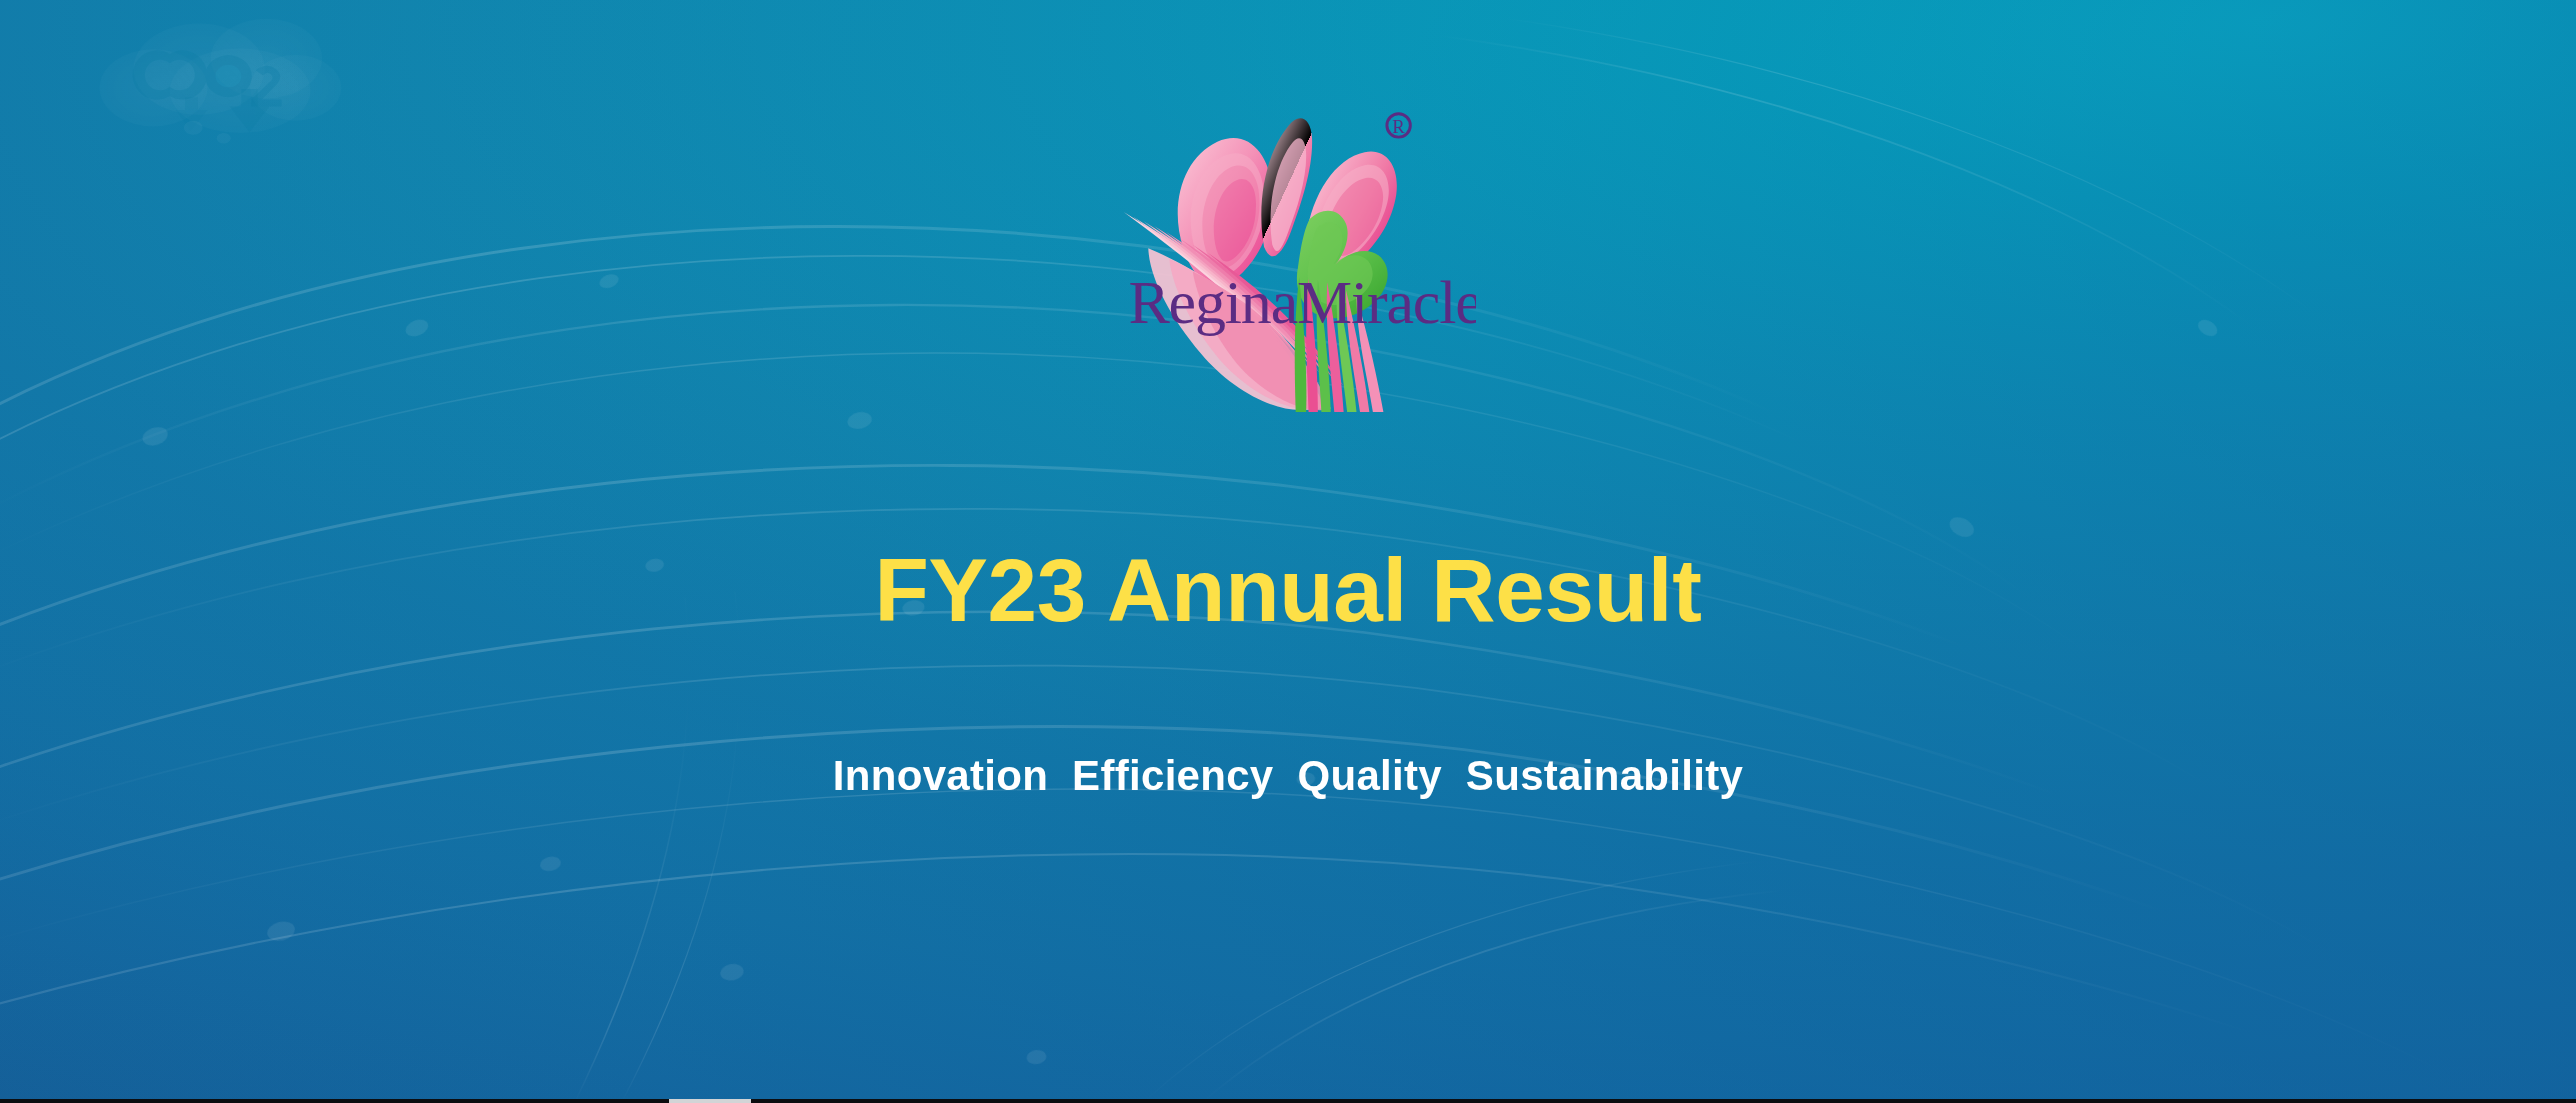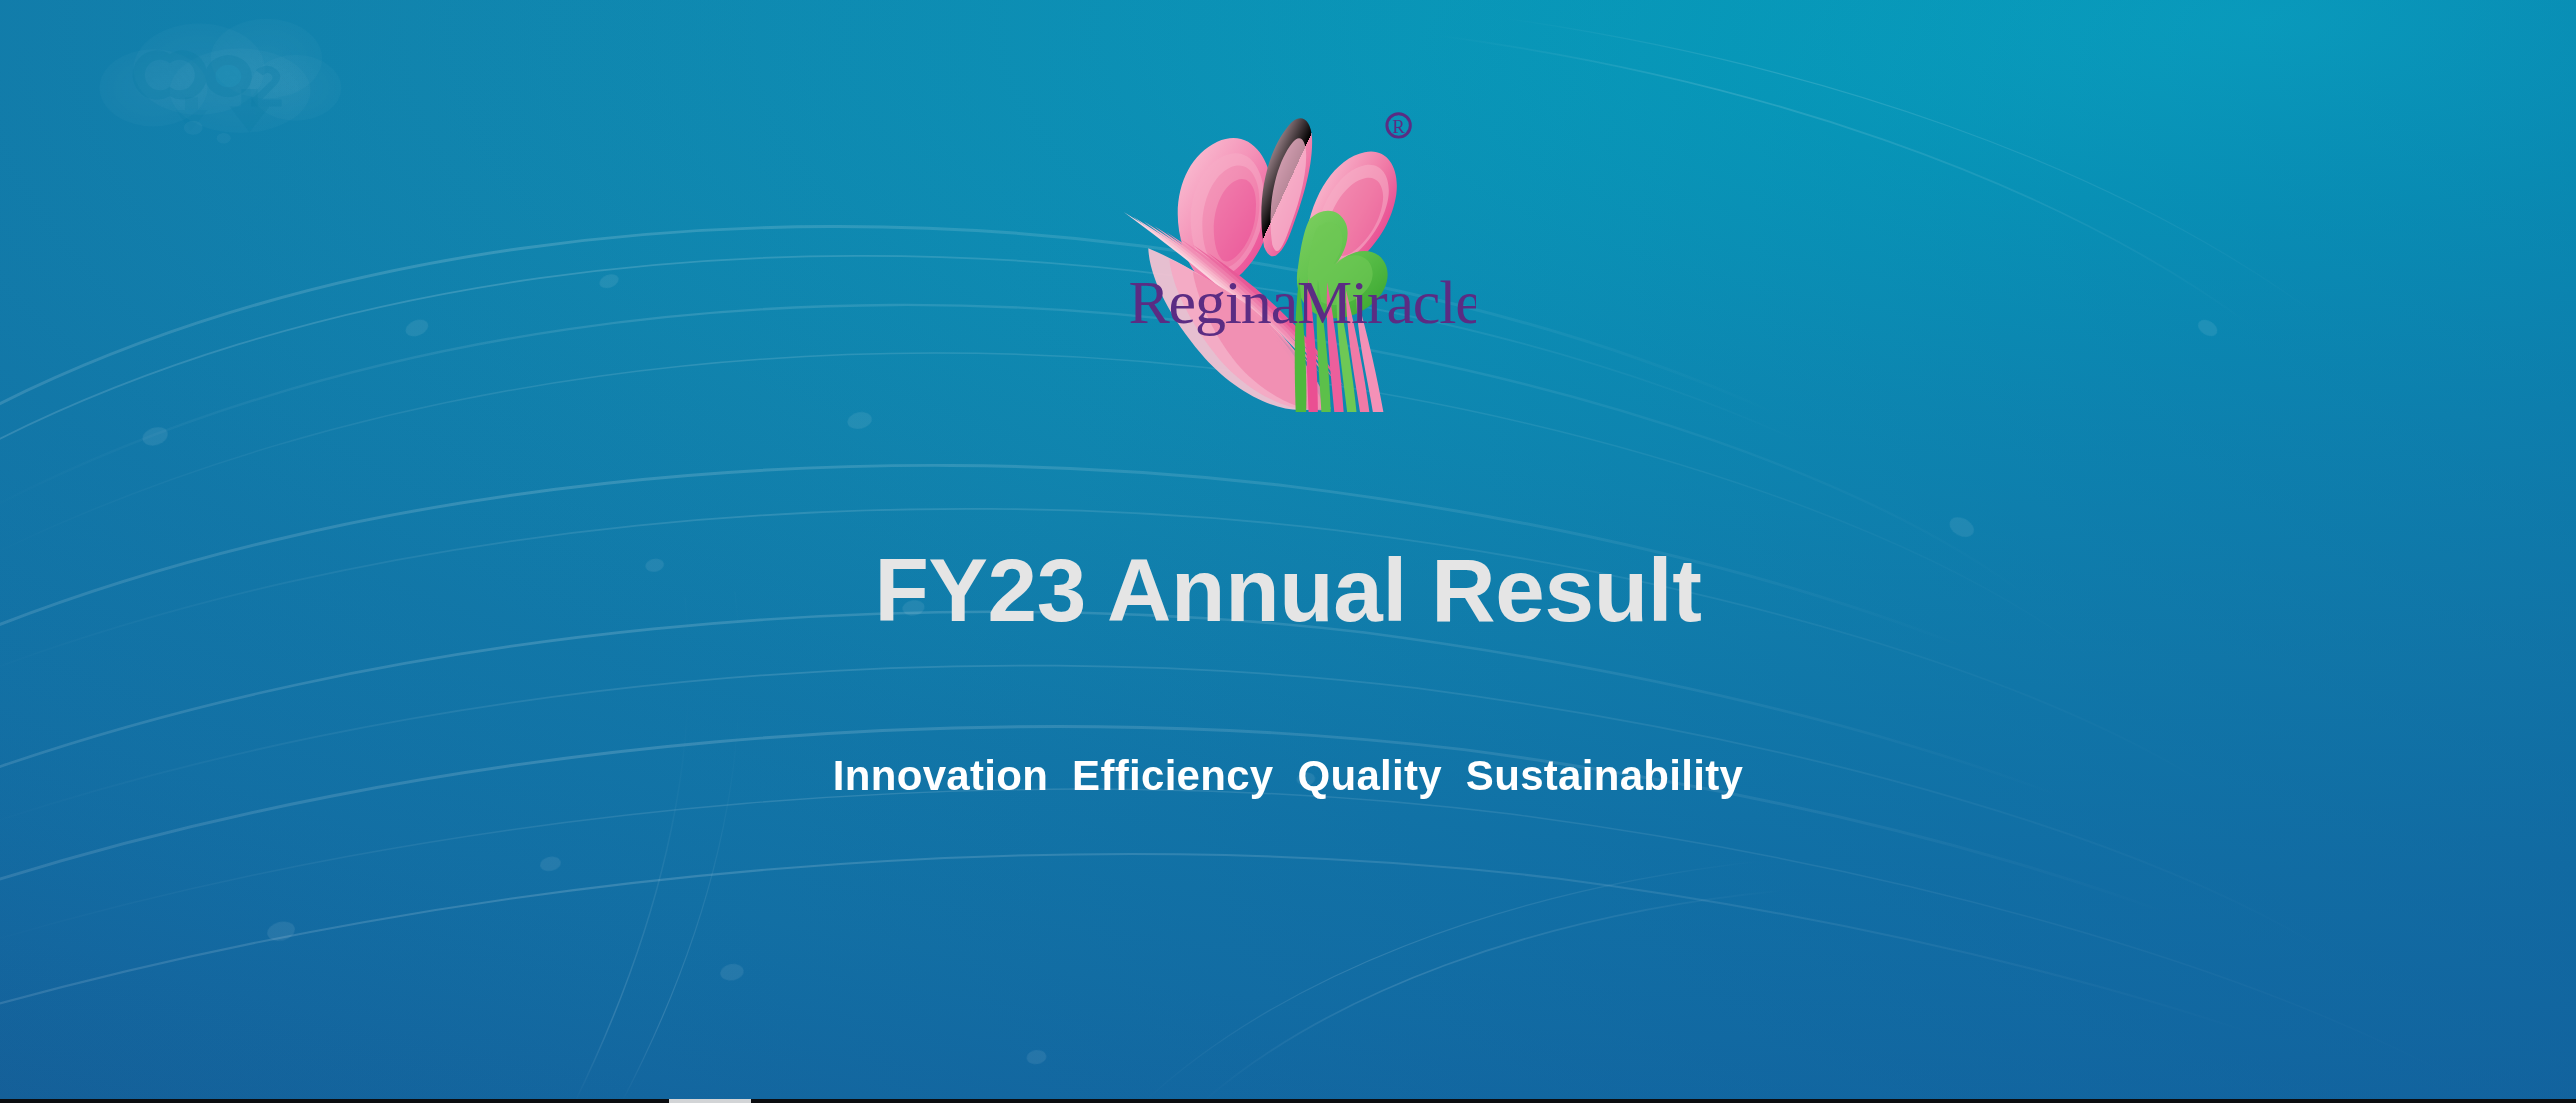--- a/index.html
+++ b/index.html
@@ -68,21 +68,21 @@
   }
   .logo-block svg { display: block; width: 363px; height: 310px; }
 
   
   .headline {
     position: absolute;
     top: 386px;
     left: 0;
     width: 100%;
     text-align: center;
-    color: #e5e5e5;
+    color: #fde047;
     font-family: "Liberation Sans", sans-serif;
     font-weight: bold;
     font-size: 89px;
     line-height: 1.08;
     letter-spacing: -0.3px;
     white-space: pre-line;
   }
   .headline-line {
     display: block;
   }

